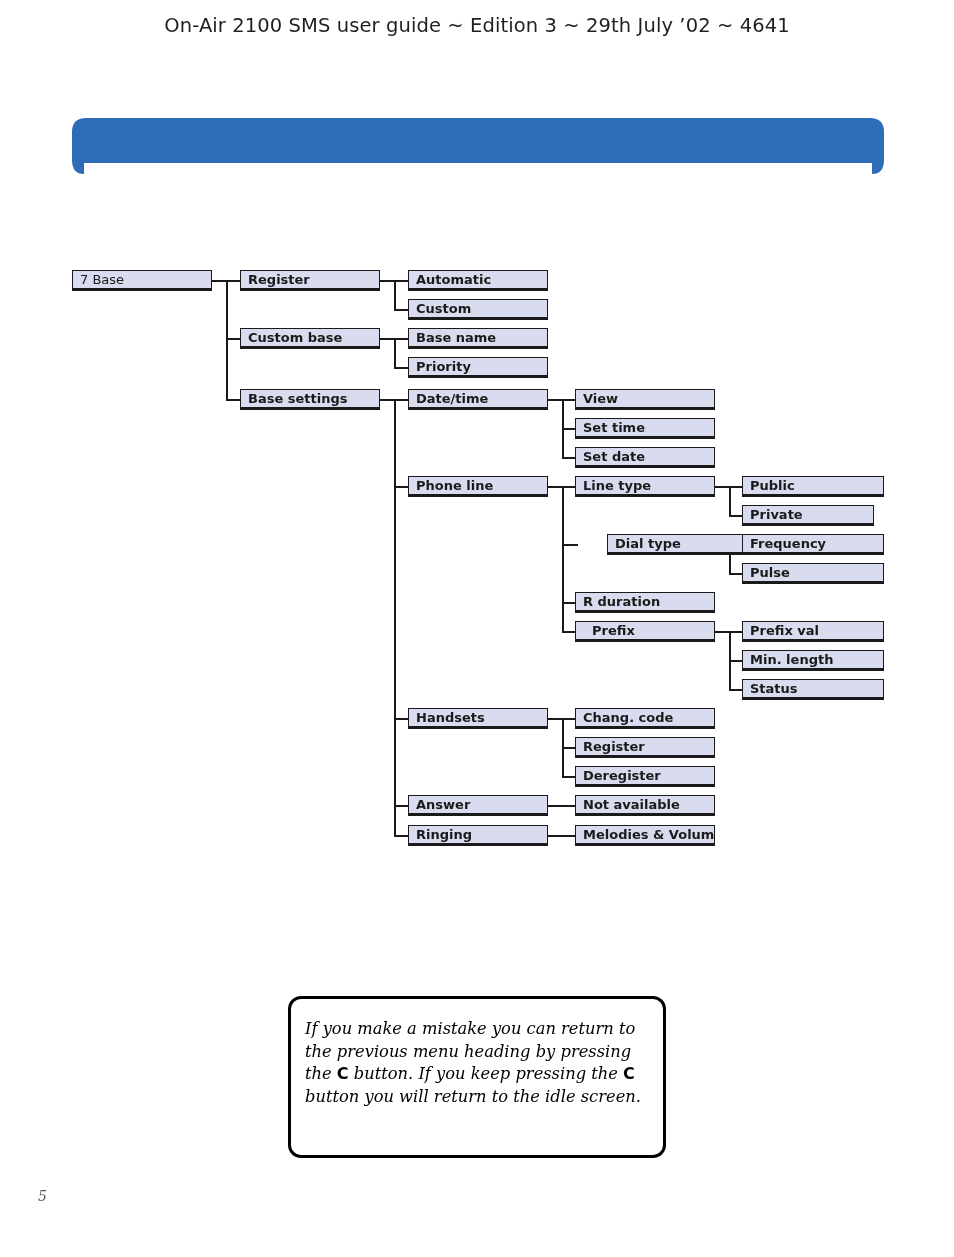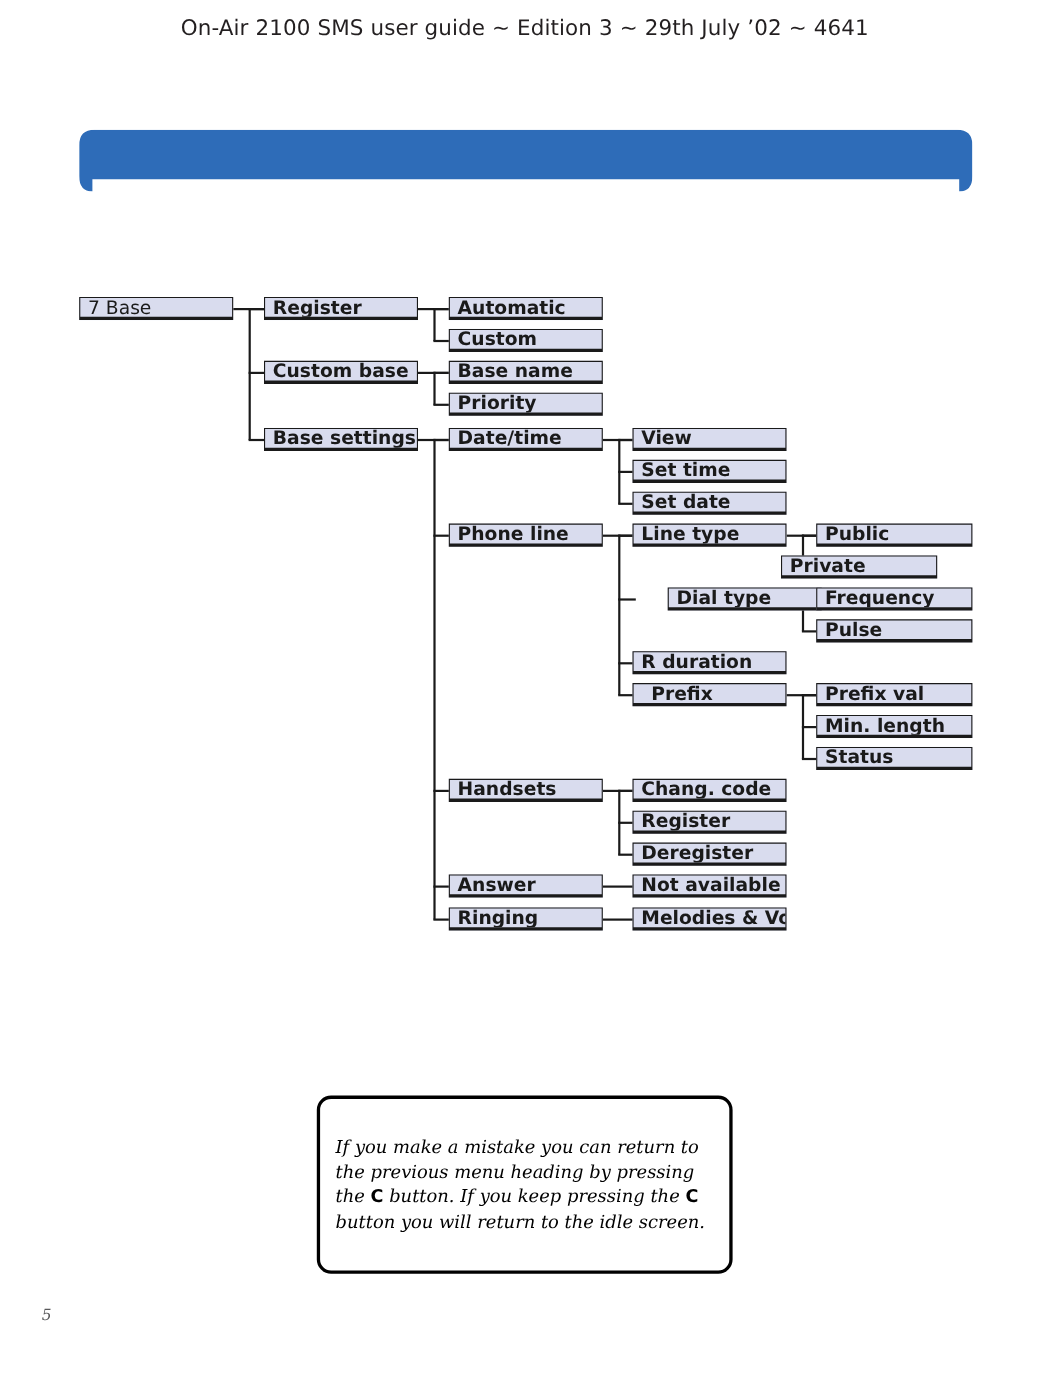--- a/index.html
+++ b/index.html
@@ -63,21 +63,21 @@
     width: 954px;
     height: 1257px;
   }
   .node {
     position: absolute;
     box-sizing: border-box;
     background: #d9dcee;
     border: 1.5px solid #1a1a1a;
     border-bottom-width: 3.5px;
     font-family: "DejaVu Sans", sans-serif;
-    font-size: 17px;
+    font-size: 13px;
     font-weight: bold;
     color: #1a1a1a;
     height: 21px;
     line-height: 16px;
     padding: 1px 0 0 7px;
     white-space: nowrap;
     overflow: hidden;
   }
   .node.plain {
     font-weight: normal;
@@ -106,21 +106,21 @@
     background: #d9d9d9;
     height: 33px;
     line-height: 33px;
     text-align: center;
     font-family: "DejaVu Sans", sans-serif;
     font-weight: bold;
     font-size: 19px;
     color: #000;
   }
   .callout-body {
-    margin-top: 21px;
+    margin-top: 7px;
     font-family: "DejaVu Serif", serif;
     font-style: italic;
     font-size: 16.3px;
     line-height: 22.5px;
     color: #000;
     text-align: left;
   }
   .kbd {
     font-family: "DejaVu Sans", sans-serif;
     font-style: normal;
@@ -228,21 +228,21 @@
   <div class="node" style="left:240px; top:389px; width:140px;">Base settings</div>
 
   <div class="node" style="left:408px; top:389px; width:140px;">Date/time</div>
   <div class="node" style="left:575px; top:389px; width:140px;">View</div>
   <div class="node" style="left:575px; top:418px; width:140px;">Set time</div>
   <div class="node" style="left:575px; top:447px; width:140px;">Set date</div>
 
   <div class="node" style="left:408px; top:476px; width:140px;">Phone line</div>
   <div class="node" style="left:575px; top:476px; width:140px;">Line type</div>
   <div class="node" style="left:742px; top:476px; width:142px;">Public</div>
-  <div class="node" style="left:710px; top:505px; width:142px;">Private</div>
+  <div class="node" style="left:742px; top:505px; width:132px;">Private</div>
 
   <div class="node" style="left:575px; top:534px; width:140px;margin-left:32px;">Dial type</div>
   <div class="node" style="left:742px; top:534px; width:142px;">Frequency</div>
   <div class="node" style="left:742px; top:563px; width:142px;">Pulse</div>
 
   <div class="node" style="left:575px; top:592px; width:140px;">R duration</div>
 
   <div class="node" style="left:575px; top:621px; width:140px;padding-left:16px;">Prefix</div>
   <div class="node" style="left:742px; top:621px; width:142px;">Prefix val</div>
   <div class="node" style="left:742px; top:650px; width:142px;">Min. length</div>

